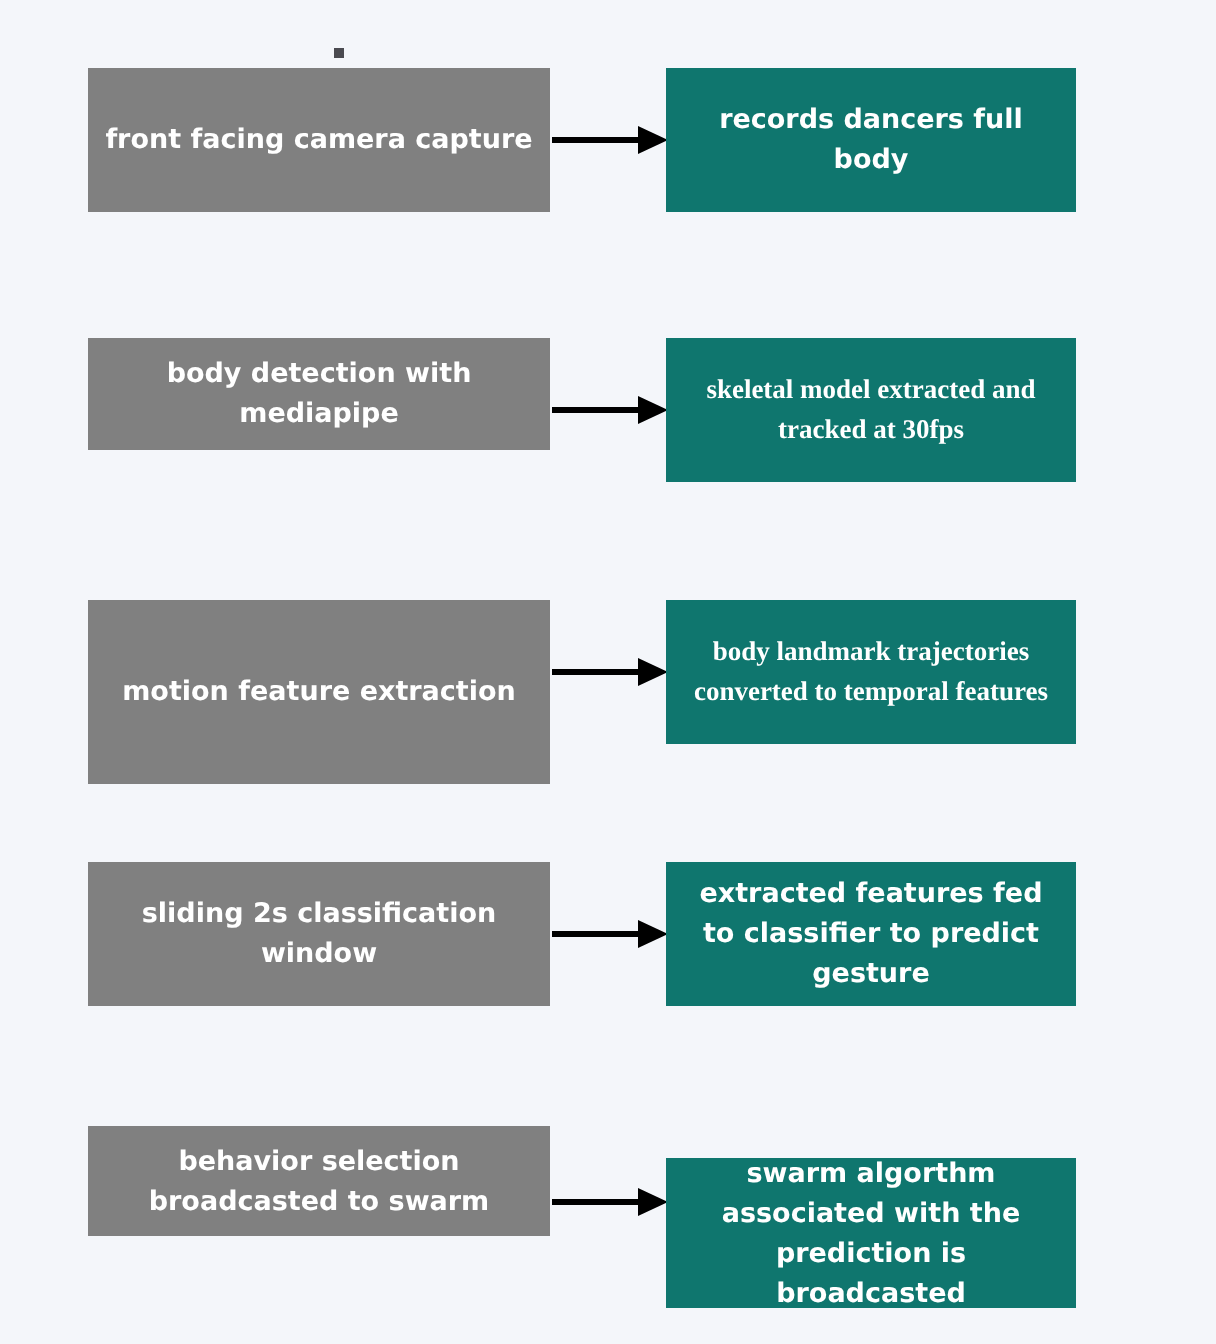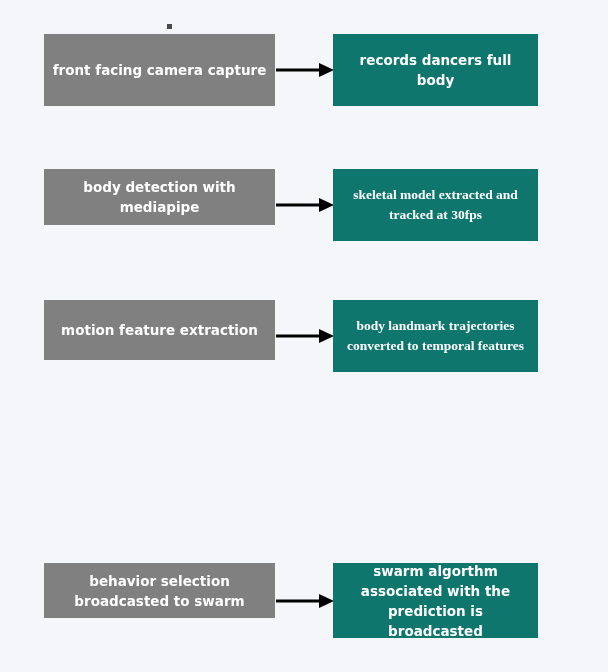--- a/index.html
+++ b/index.html
@@ -113,43 +113,57 @@
         <line x1="1" y1="11" x2="46" y2="11" stroke="#000000" stroke-width="3"></line>
         <polygon points="44,4 59,11 44,18" fill="#000000"></polygon>
       </svg>
     </div>
     <div class="node node-target" style="top:0;height:72px;font-family:Liberation Serif, serif;">
       <span class="node-label">skeletal model extracted and tracked at 30fps</span>
     </div>
   </div>
 
   <div class="flow-row" style="top:300px;height:72px;">
-    <div class="node node-source" style="top:0;height:60px;">
+    <div class="node node-source" style="top:0;height:92px;">
       <span class="node-label">motion feature extraction</span>
     </div>
     <div class="connector" style="top:25px;">
       <svg viewBox="0 0 60 22" xmlns="http://www.w3.org/2000/svg">
         <line x1="1" y1="11" x2="46" y2="11" stroke="#000000" stroke-width="3"></line>
         <polygon points="44,4 59,11 44,18" fill="#000000"></polygon>
       </svg>
     </div>
     <div class="node node-target" style="top:0;height:72px;font-family:Liberation Serif, serif;">
       <span class="node-label">body landmark trajectories converted to temporal features</span>
     </div>
   </div>
 
+  <div class="flow-row" style="top:431px;height:72px;">
+    <div class="node node-source" style="top:0;height:72px;">
+      <span class="node-label">sliding 2s classification window</span>
+    </div>
+    <div class="connector" style="top:25px;">
+      <svg viewBox="0 0 60 22" xmlns="http://www.w3.org/2000/svg">
+        <line x1="1" y1="11" x2="46" y2="11" stroke="#000000" stroke-width="3"></line>
+        <polygon points="44,4 59,11 44,18" fill="#000000"></polygon>
+      </svg>
+    </div>
+    <div class="node node-target" style="top:0;height:72px;">
+      <span class="node-label">extracted features fed to classifier to predict gesture</span>
+    </div>
+  </div>
 
   <div class="flow-row" style="top:563px;height:75px;">
     <div class="node node-source" style="top:0;height:55px;">
       <span class="node-label">behavior selection broadcasted to swarm</span>
     </div>
     <div class="connector" style="top:27px;">
       <svg viewBox="0 0 60 22" xmlns="http://www.w3.org/2000/svg">
         <line x1="1" y1="11" x2="46" y2="11" stroke="#000000" stroke-width="3"></line>
         <polygon points="44,4 59,11 44,18" fill="#000000"></polygon>
       </svg>
     </div>
-    <div class="node node-target" style="top:0;height:75px;">
+    <div class="node node-target" style="top:16px;height:75px;">
       <span class="node-label">swarm algorthm associated with the prediction is broadcasted</span>
     </div>
   </div>
 
 </div>
 
 </body></html>

